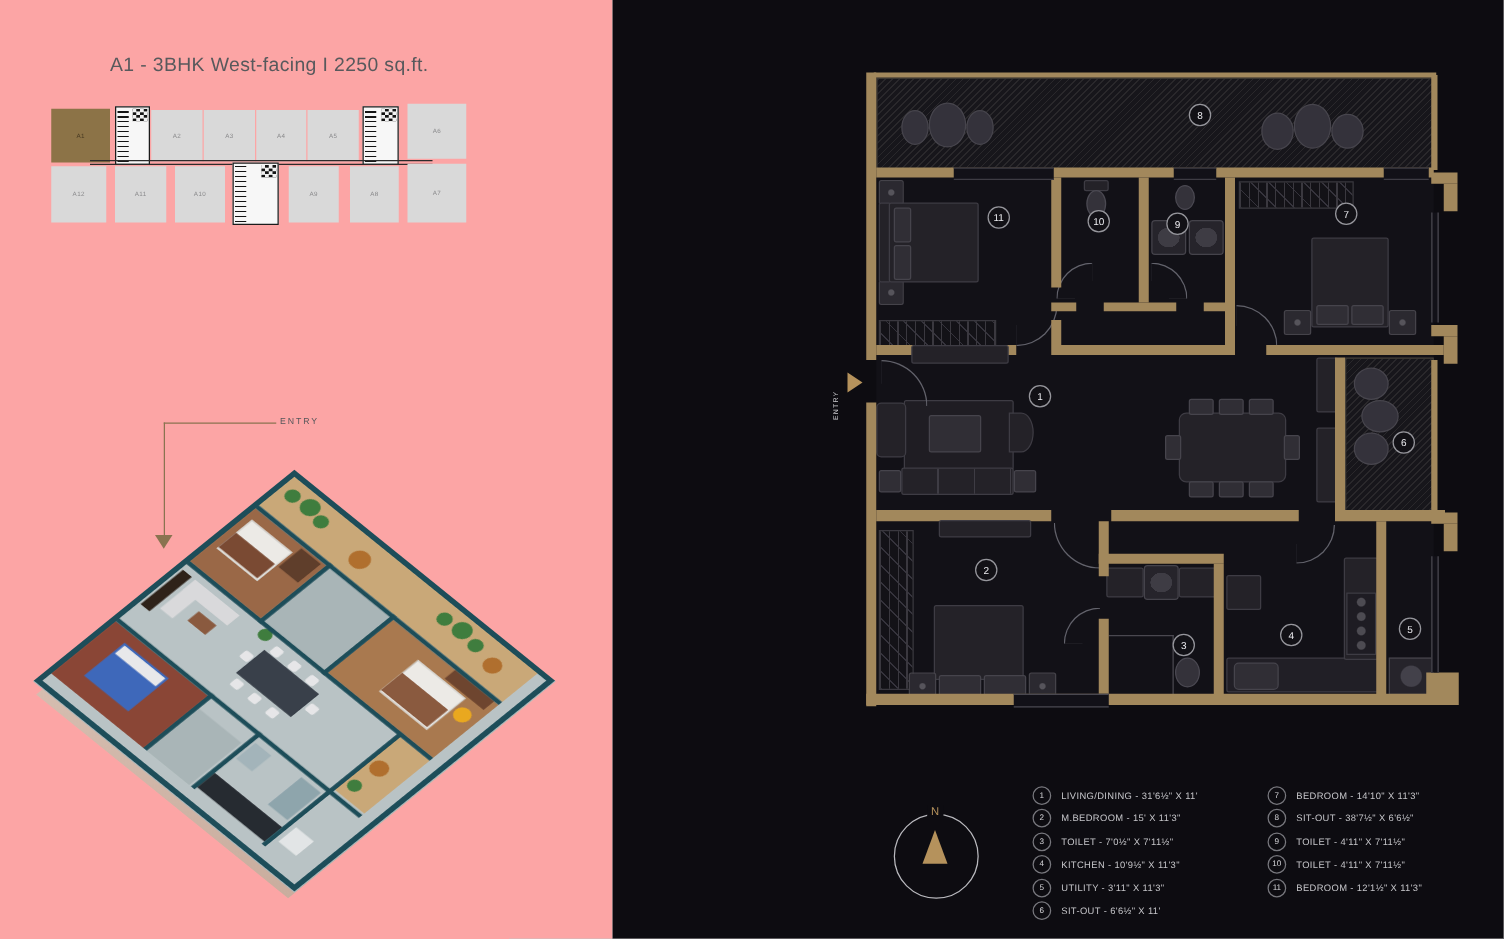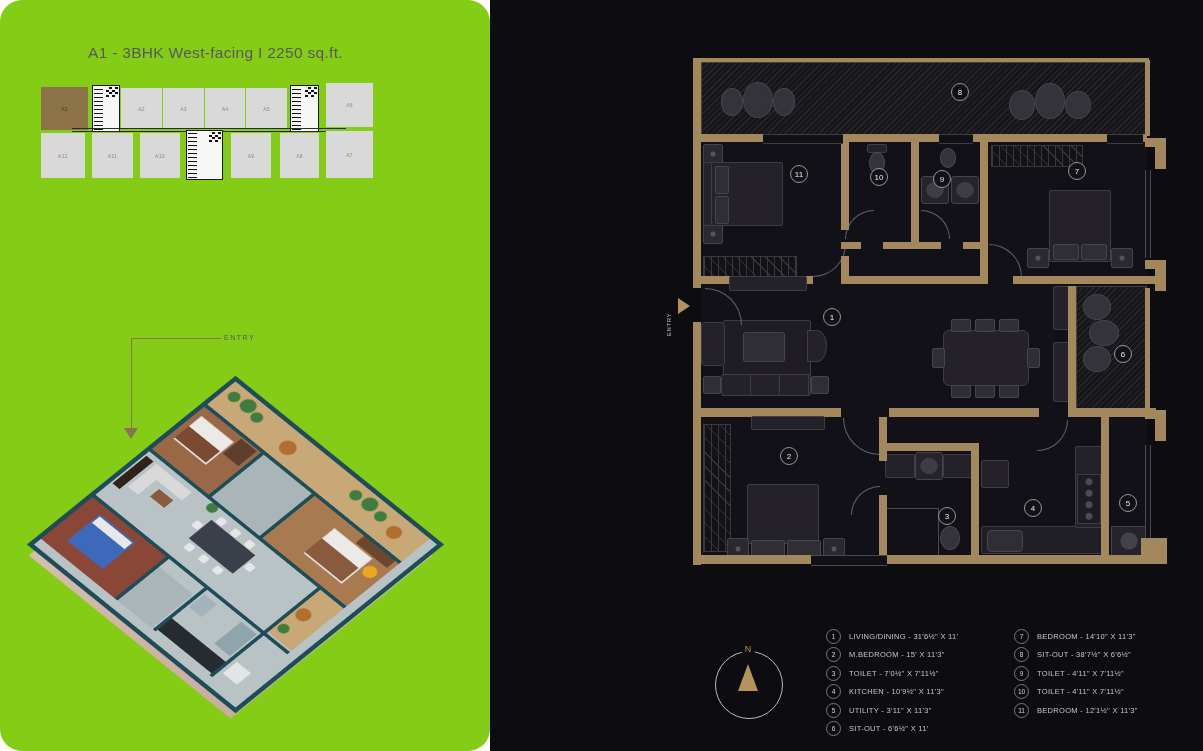--- a/index.html
+++ b/index.html
@@ -1,19 +1,19 @@
 <!DOCTYPE html>
 <html><head>
 <meta charset="utf-8">
 <style>
   html,body{margin:0;padding:0;}
   body{width:1203px;height:751px;position:relative;overflow:hidden;background:#ffffff;
        font-family:"Liberation Sans", sans-serif;}
   
-  .left-panel{position:absolute;left:0;top:0;width:490px;height:751px;background:#84cc16;border-radius:22px;}
+  .left-panel{position:absolute;left:0;top:0;width:490px;height:751px;background:#fca5a5;}
   .page-title{position:absolute;left:88px;top:34px;font-size:15.5px;color:#58595c;letter-spacing:.3px;font-weight:400;}
   .keyplan{position:absolute;left:0;top:0;width:490px;height:200px;}
   .kp-unit{position:absolute;background:#d9d9d9;display:flex;align-items:center;justify-content:center;}
   .kp-label{font-size:5px;color:#8a8a8c;letter-spacing:.3px;}
   .kp-a1{background:#8c7347;}
   .kp-a1 .kp-label{color:#463821;}
   .kp-core{position:absolute;background:#f7f7f7;border:1px solid #1b1b1b;}
   .kp-core:before{content:"";position:absolute;right:1px;top:1px;width:12px;height:10px;
      background:conic-gradient(#141414 25%,#f2f2f2 0 50%,#141414 0 75%,#f2f2f2 0) 0 0/6px 5px;}
   .kp-core:after{content:"";position:absolute;left:1px;top:1px;bottom:1px;width:9px;

